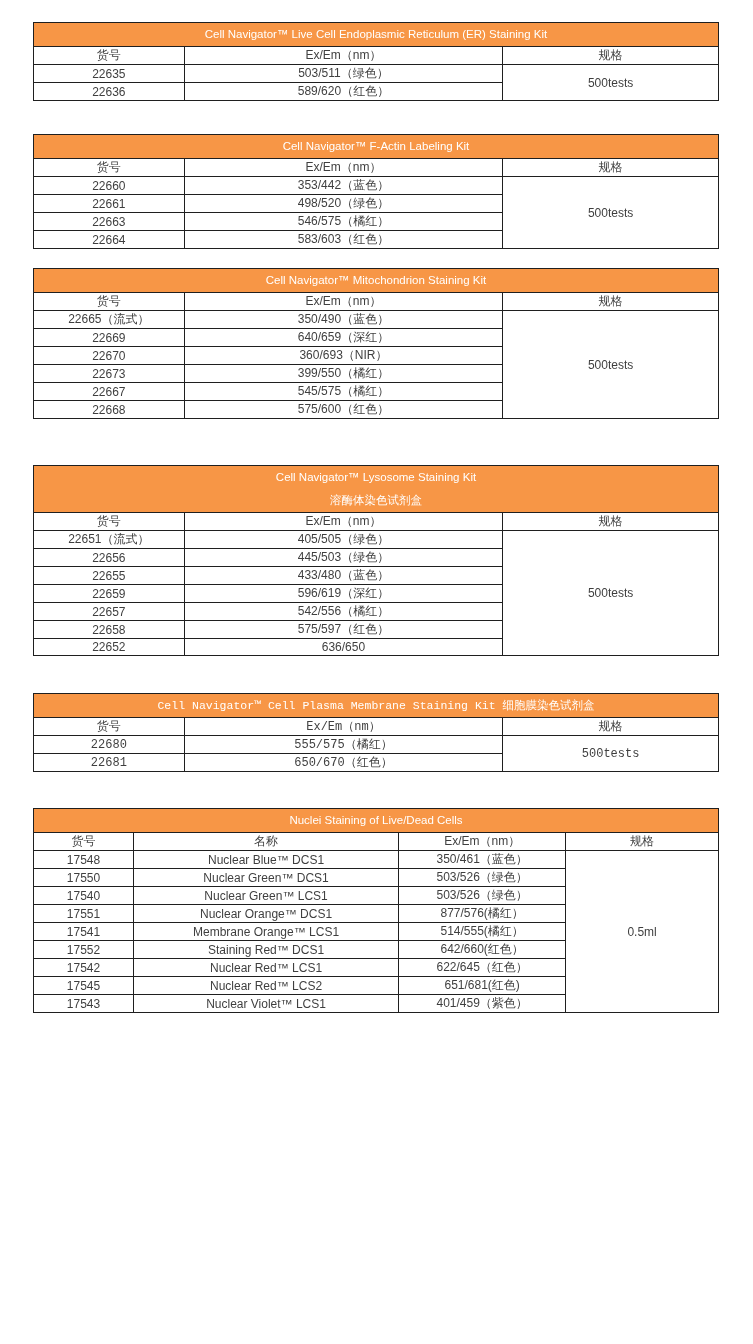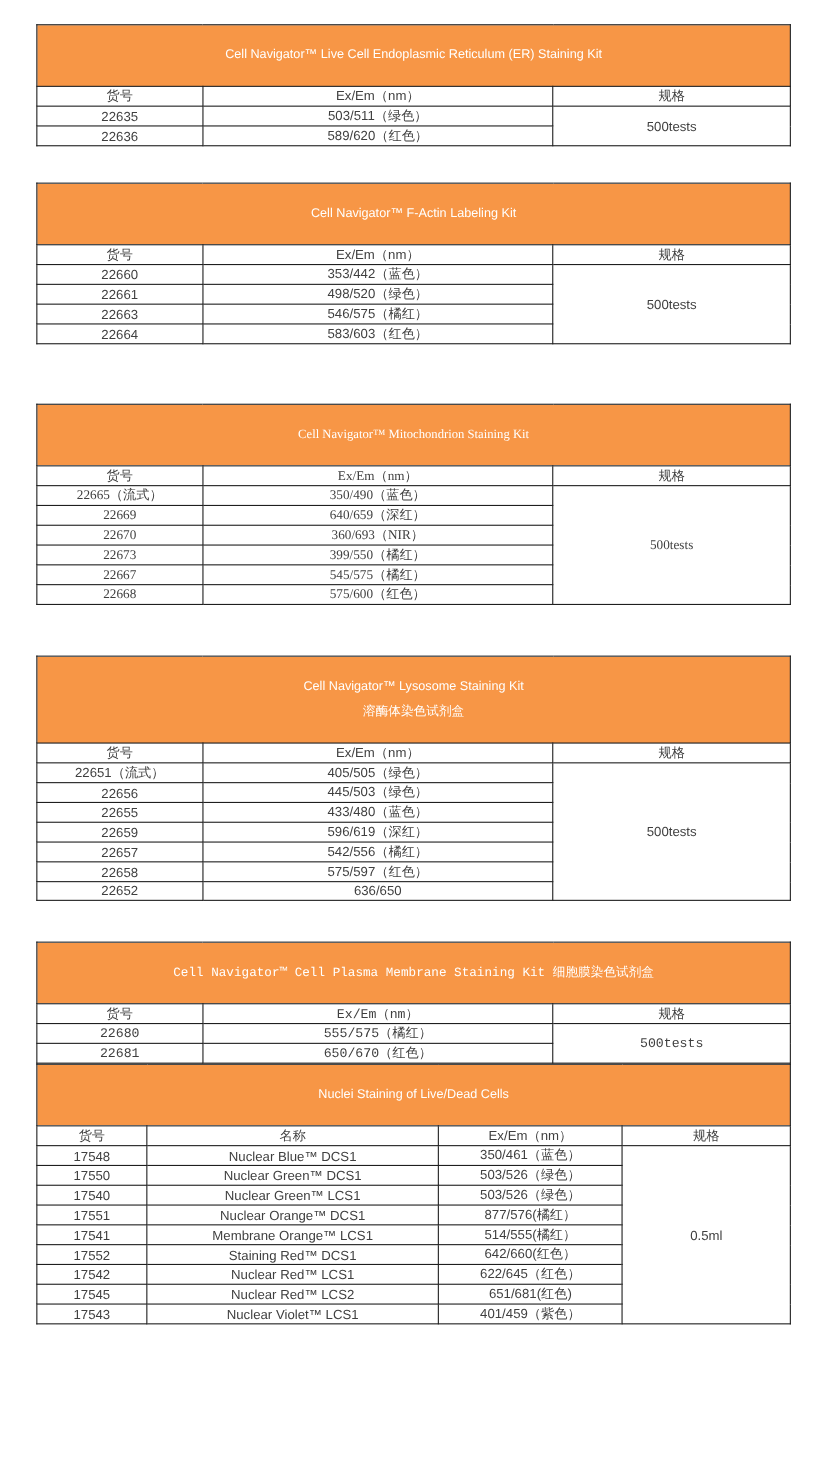--- a/index.html
+++ b/index.html
@@ -22,21 +22,21 @@
     font-size:12px;
     color:#3f3f3f;
     padding:0;
     overflow:hidden;
     white-space:nowrap;
   }
   .tbl .title-cell{
     background:#F79646;
     color:#ffffff;
     font-size:11.5px;
-    padding:16px;
+    padding:0;
   }
   .tbl .title-line{
     line-height:23px;
     height:23px;
   }
   .tbl tr.head-row,
   .tbl tbody tr{
     height:17px;
   }
 </style>
@@ -105,21 +105,21 @@
         <tr>
           <td>22663</td>
           <td>546/575（橘红）</td>
         </tr>
         <tr>
           <td>22664</td>
           <td>583/603（红色）</td>
         </tr>
       </tbody>
     </table>
-    <table class="tbl" style="margin-top: 54px; font-family: Liberation Serif, serif;">
+    <table class="tbl" style="margin-top: 19px;">
       <colgroup>
         <col style="width: 22%;">
         <col style="width: 46.5%;">
         <col style="width: 31.5%;">
       </colgroup>
       <thead>
         <tr>
           <th colspan="3" class="title-cell">
             <div class="title-line">Cell Navigator™ Mitochondrion Staining Kit</div>
           </th>
@@ -232,21 +232,21 @@
           <td>22680</td>
           <td>555/575（橘红）</td>
           <td rowspan="2">500tests</td>
         </tr>
         <tr>
           <td>22681</td>
           <td>650/670（红色）</td>
         </tr>
       </tbody>
     </table>
-    <table class="tbl" style="">
+    <table class="tbl" style="margin-top: 36px;">
       <colgroup>
         <col style="width: 14.6%;">
         <col style="width: 38.7%;">
         <col style="width: 24.4%;">
         <col style="width: 22.3%;">
       </colgroup>
       <thead>
         <tr>
           <th colspan="4" class="title-cell">
             <div class="title-line">Nuclei Staining of Live/Dead Cells</div>

